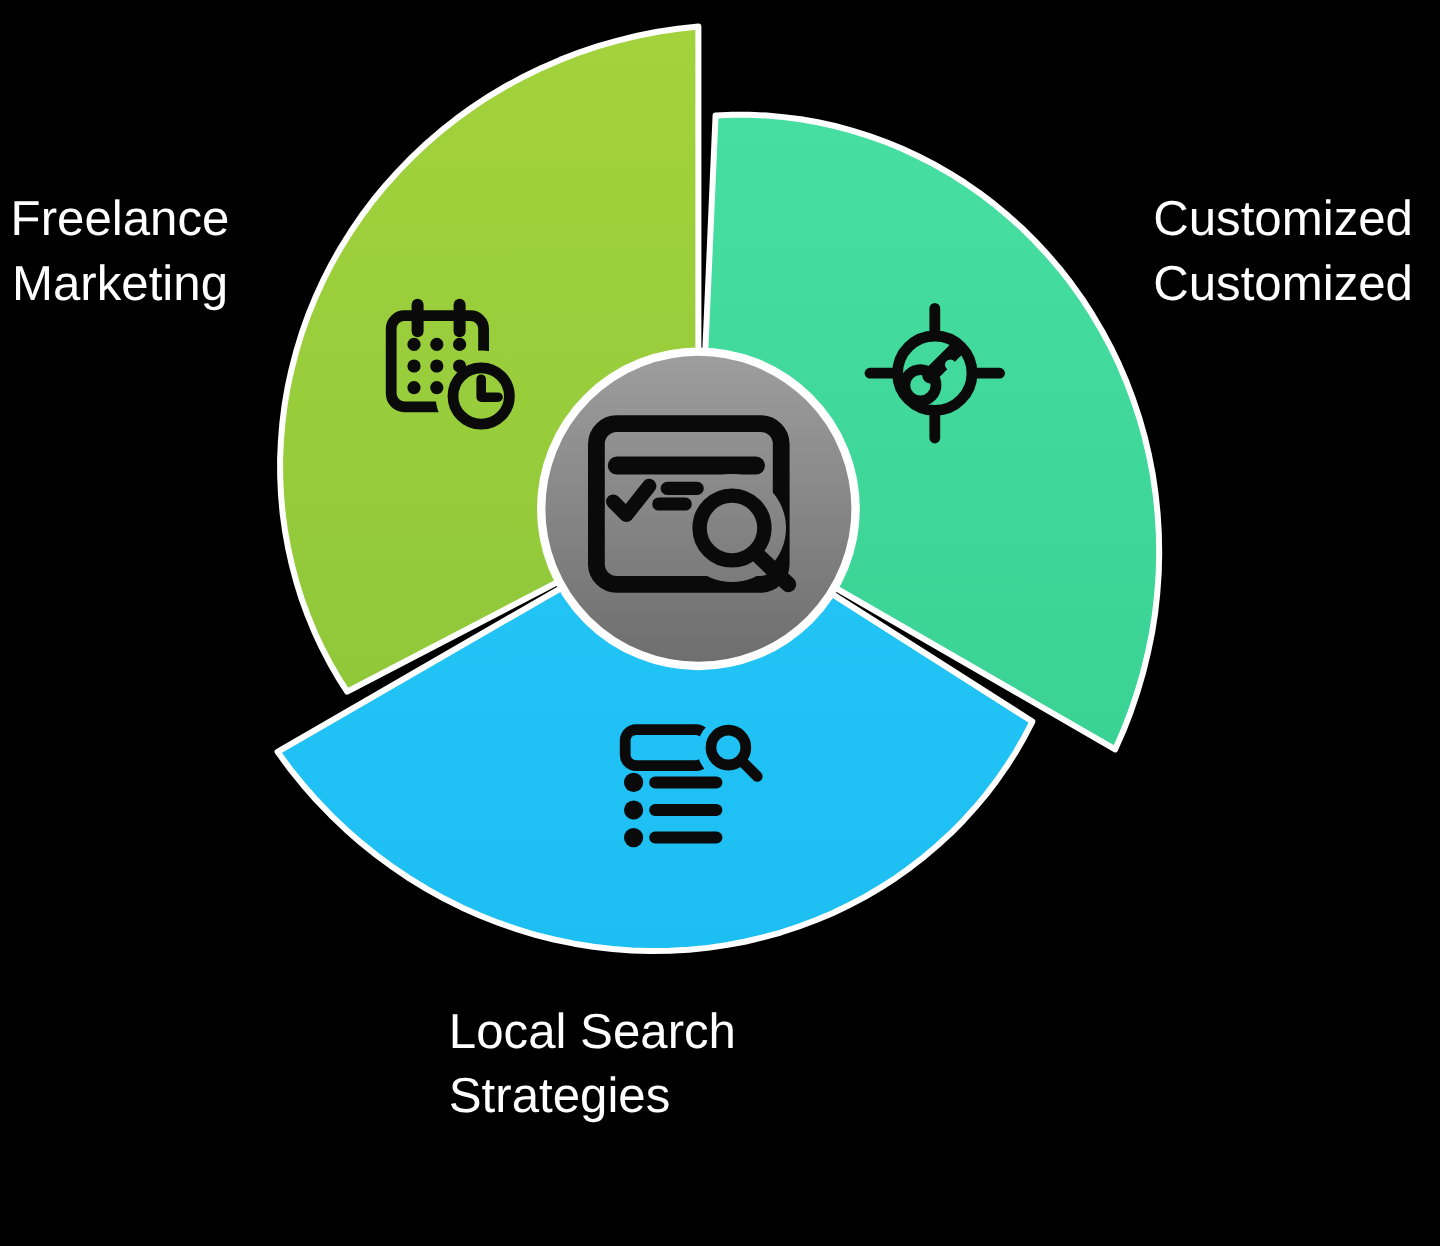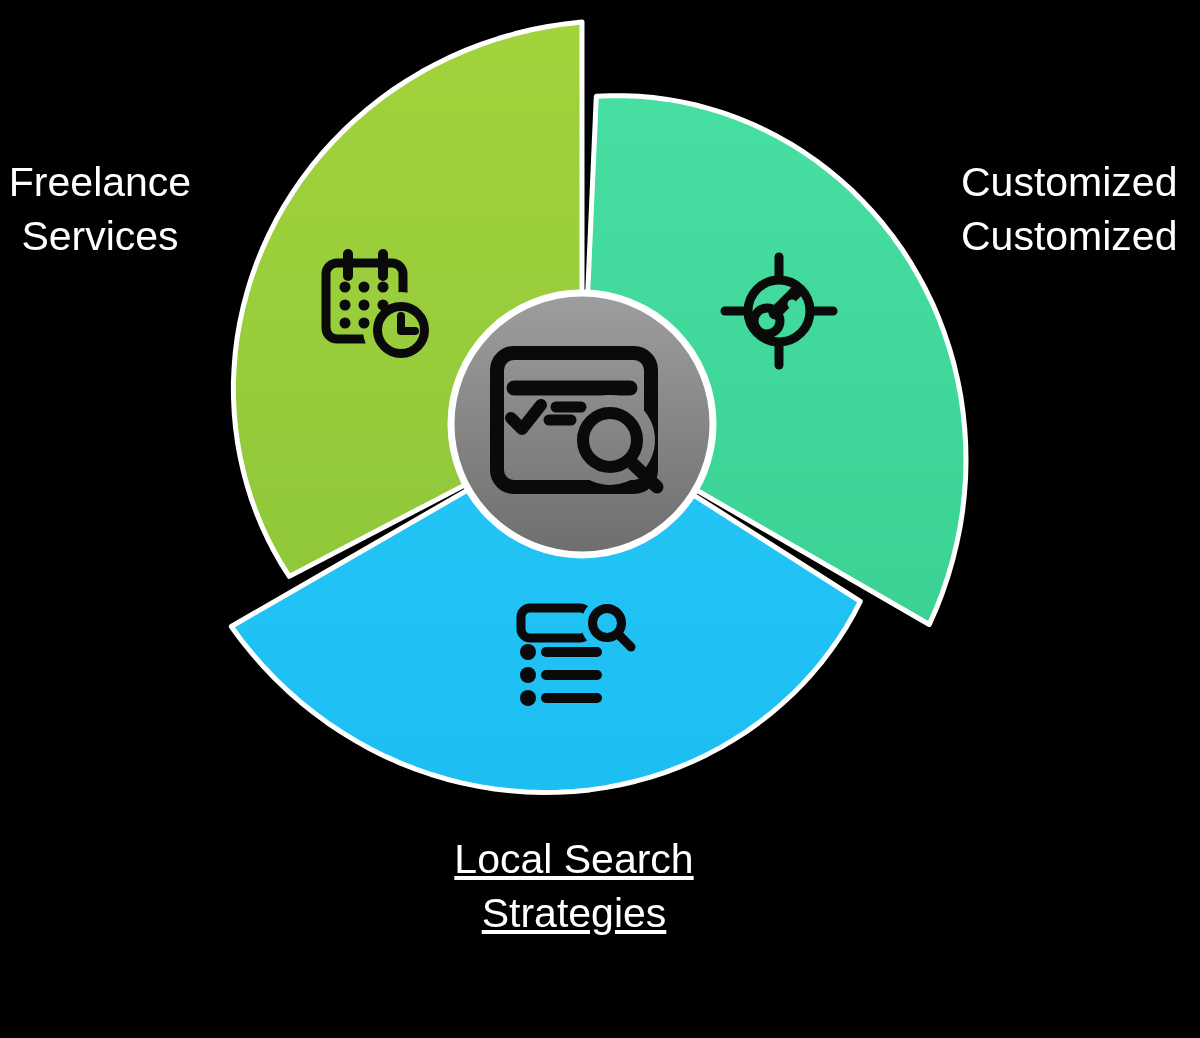--- a/index.html
+++ b/index.html
@@ -9,21 +9,21 @@
   #stage{position:relative;width:1140px;height:1038px;}
   #wheel{position:absolute;left:0;top:0;}
   .ic{stroke:var(--icon-color);fill:none;stroke-linecap:round;stroke-linejoin:round;}
   .icf{fill:var(--icon-color);stroke:none;}
   .erase{stroke:none;}
   .seg-label{position:absolute;color:var(--label-color);
              font-size:41px;line-height:54px;font-weight:400;}
   .seg-label span{display:block;}
   #label-freelance{left:0px;top:155px;width:200px;text-align:center;}
   #label-customized{left:961px;top:155px;width:239px;text-align:left;}
-  #label-local{left:374px;top:832px;width:400px;text-align:center;text-decoration:underline;}
+  #label-local{left:374px;top:832px;width:400px;text-align:left;}
 </style>
 </head>
 <body style="background: rgb(0, 0, 0);">
 
 <div id="stage">
 
   <svg id="wheel" width="1200" height="1038" viewBox="0 0 1200 1038">
     <defs id="defs">
         <linearGradient id="gseg0" gradientUnits="userSpaceOnUse" x1="582" x2="582" y1="4" y2="844">
           <stop offset="0" stop-color="#a3d33c"></stop>
@@ -99,21 +99,21 @@
       <path class="ic" d="M511 418 L522 429 L541 405" stroke-width="12"></path>
       <line class="ic" x1="556" y1="407" x2="581" y2="407" stroke-width="11"></line>
       <line class="ic" x1="549" y1="420" x2="571" y2="420" stroke-width="11"></line>
       <circle class="ic" cx="610" cy="440" r="27" stroke-width="12"></circle>
       <line class="ic" x1="633" y1="464" x2="657" y2="487" stroke-width="13"></line>
     </g>
   </svg>
 
   <div class="seg-label" id="label-freelance">
     <span>Freelance</span>
-    <span>Services</span>
+    <span>Marketing</span>
   </div>
 
   <div class="seg-label" id="label-customized">
     <span>Customized</span>
     <span>Customized</span>
   </div>
 
   <div class="seg-label" id="label-local">
     <span>Local Search</span>
     <span>Strategies</span>

